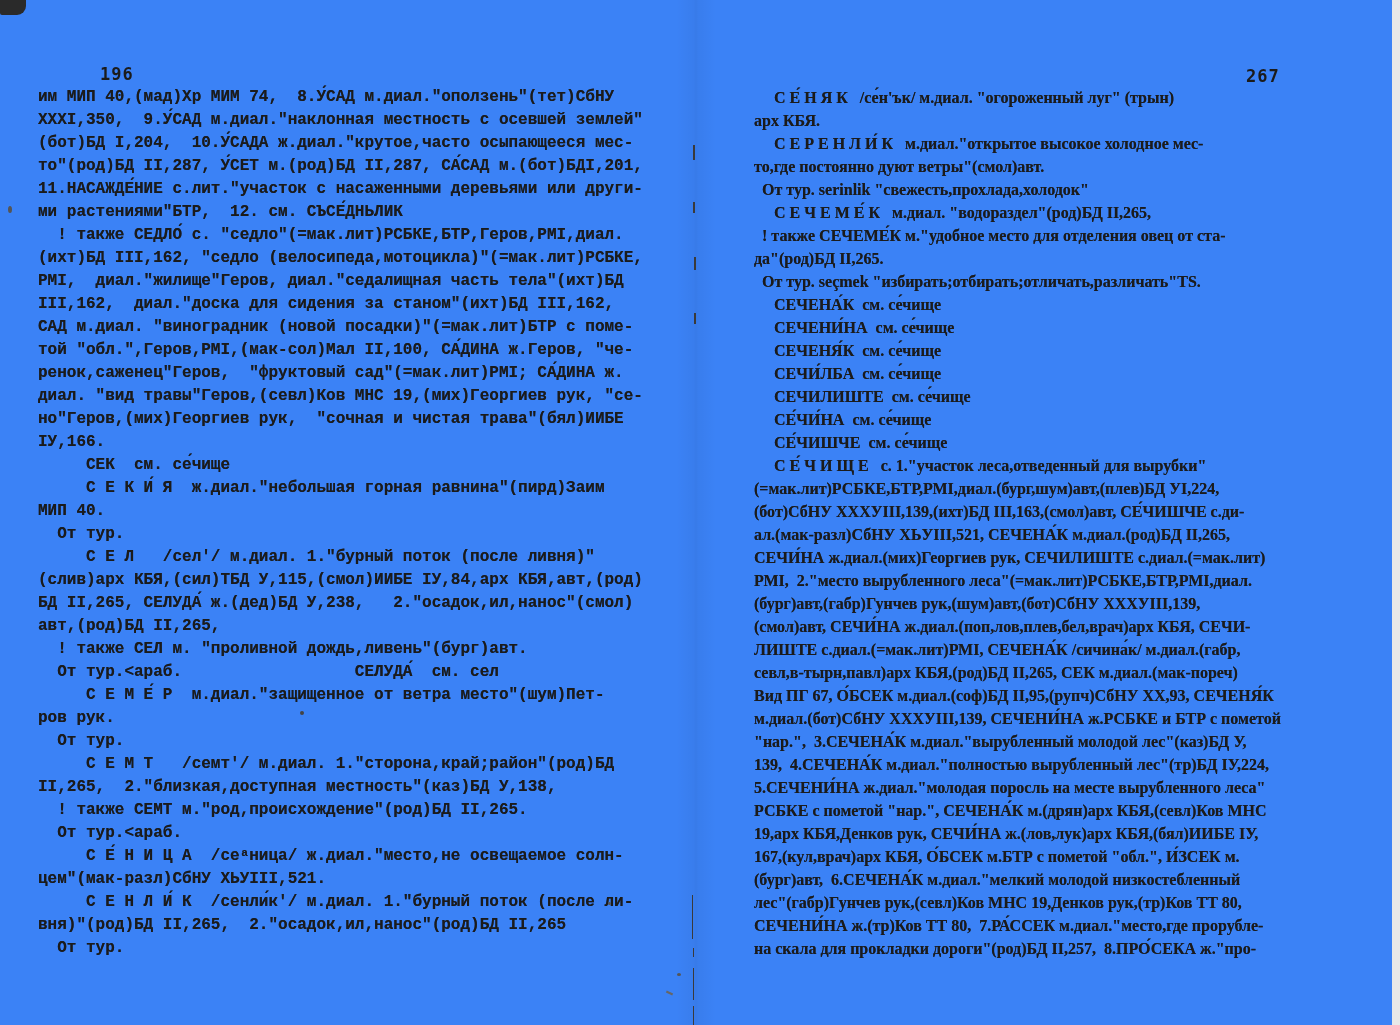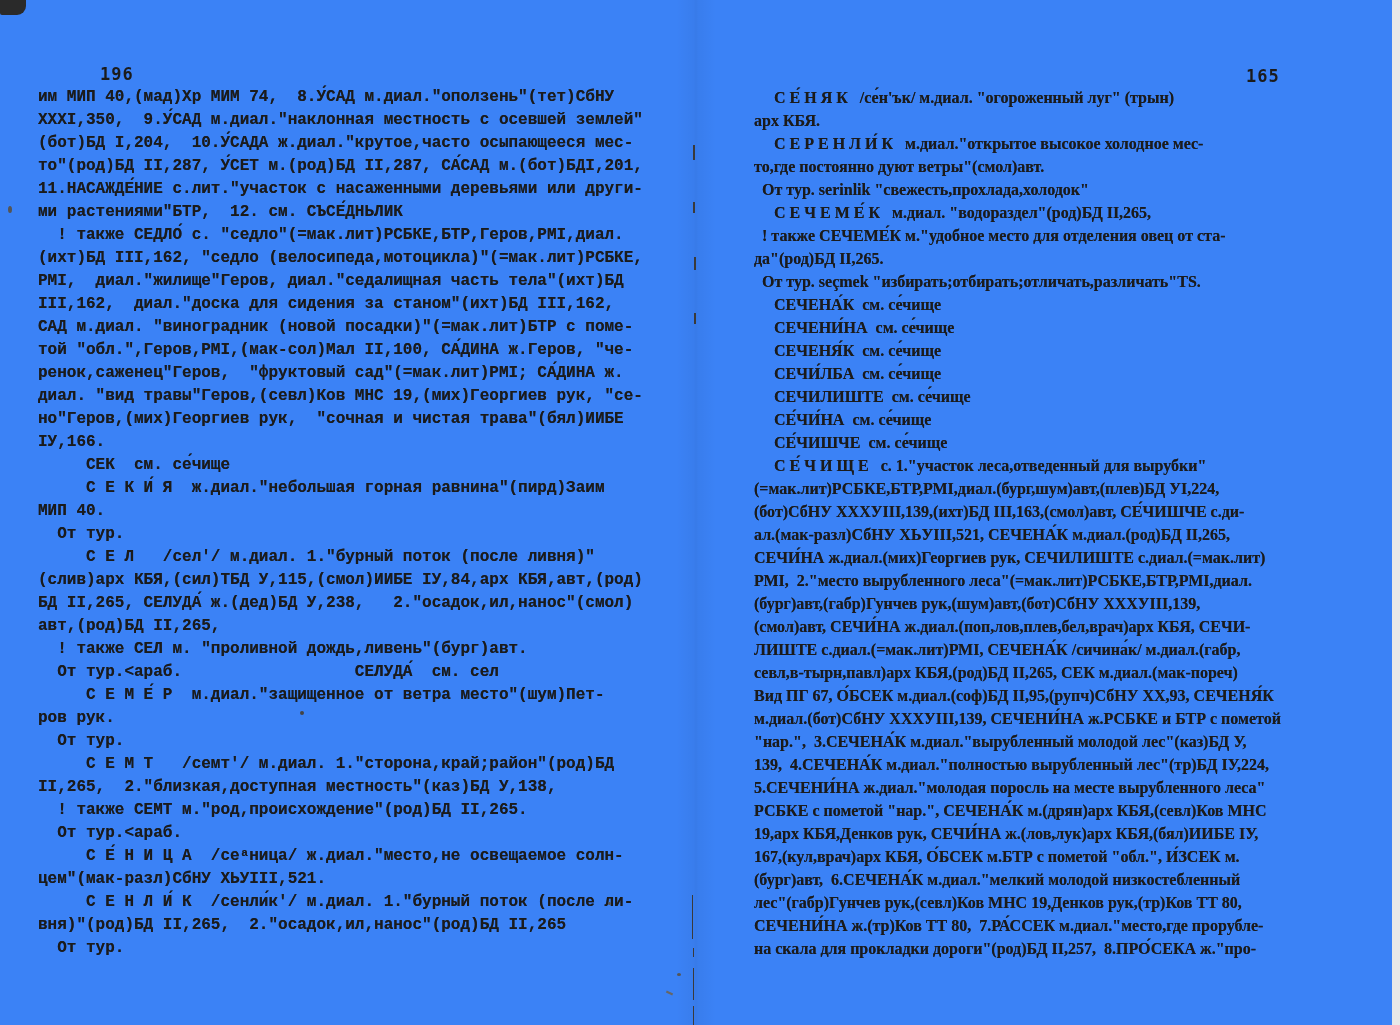--- a/index.html
+++ b/index.html
@@ -77,21 +77,21 @@
      С Е М Т   /семт'/ м.диал. 1."сторона,край;район"(род)БД
 II,265,  2."близкая,доступная местность"(каз)БД У,138,
   ! также СЕМТ м."род,происхождение"(род)БД II,265.
   От тур.&lt;араб.
      С Е́ Н И Ц А  /сеᵃница/ ж.диал."место,не освещаемое солн-
 цем"(мак-разл)СбНУ ХЬУIII,521.
      С Е Н Л И́ К  /сенли́к'/ м.диал. 1."бурный поток (после ли-
 вня)"(род)БД II,265,  2."осадок,ил,нанос"(род)БД II,265
   От тур.</pre>
 
-  <div class="pagenum right">165</div>
+  <div class="pagenum right">267</div>
 
   <pre class="pagetext right">     С Е́ Н Я К   /се́н'ък/ м.диал. "огороженный луг" (трын)
 арх КБЯ.
      С Е Р Е Н Л И́ К   м.диал."открытое высокое холодное мес-
 то,где постоянно дуют ветры"(смол)авт.
   От тур. serinlik "свежесть,прохлада,холодок"
      С Е Ч Е М Е́ К   м.диал. "водораздел"(род)БД II,265,
   ! также СЕЧЕМЕ́К м."удобное место для отделения овец от ста-
 да"(род)БД II,265.
   От тур. seçmek "избирать;отбирать;отличать,различать"TS.

